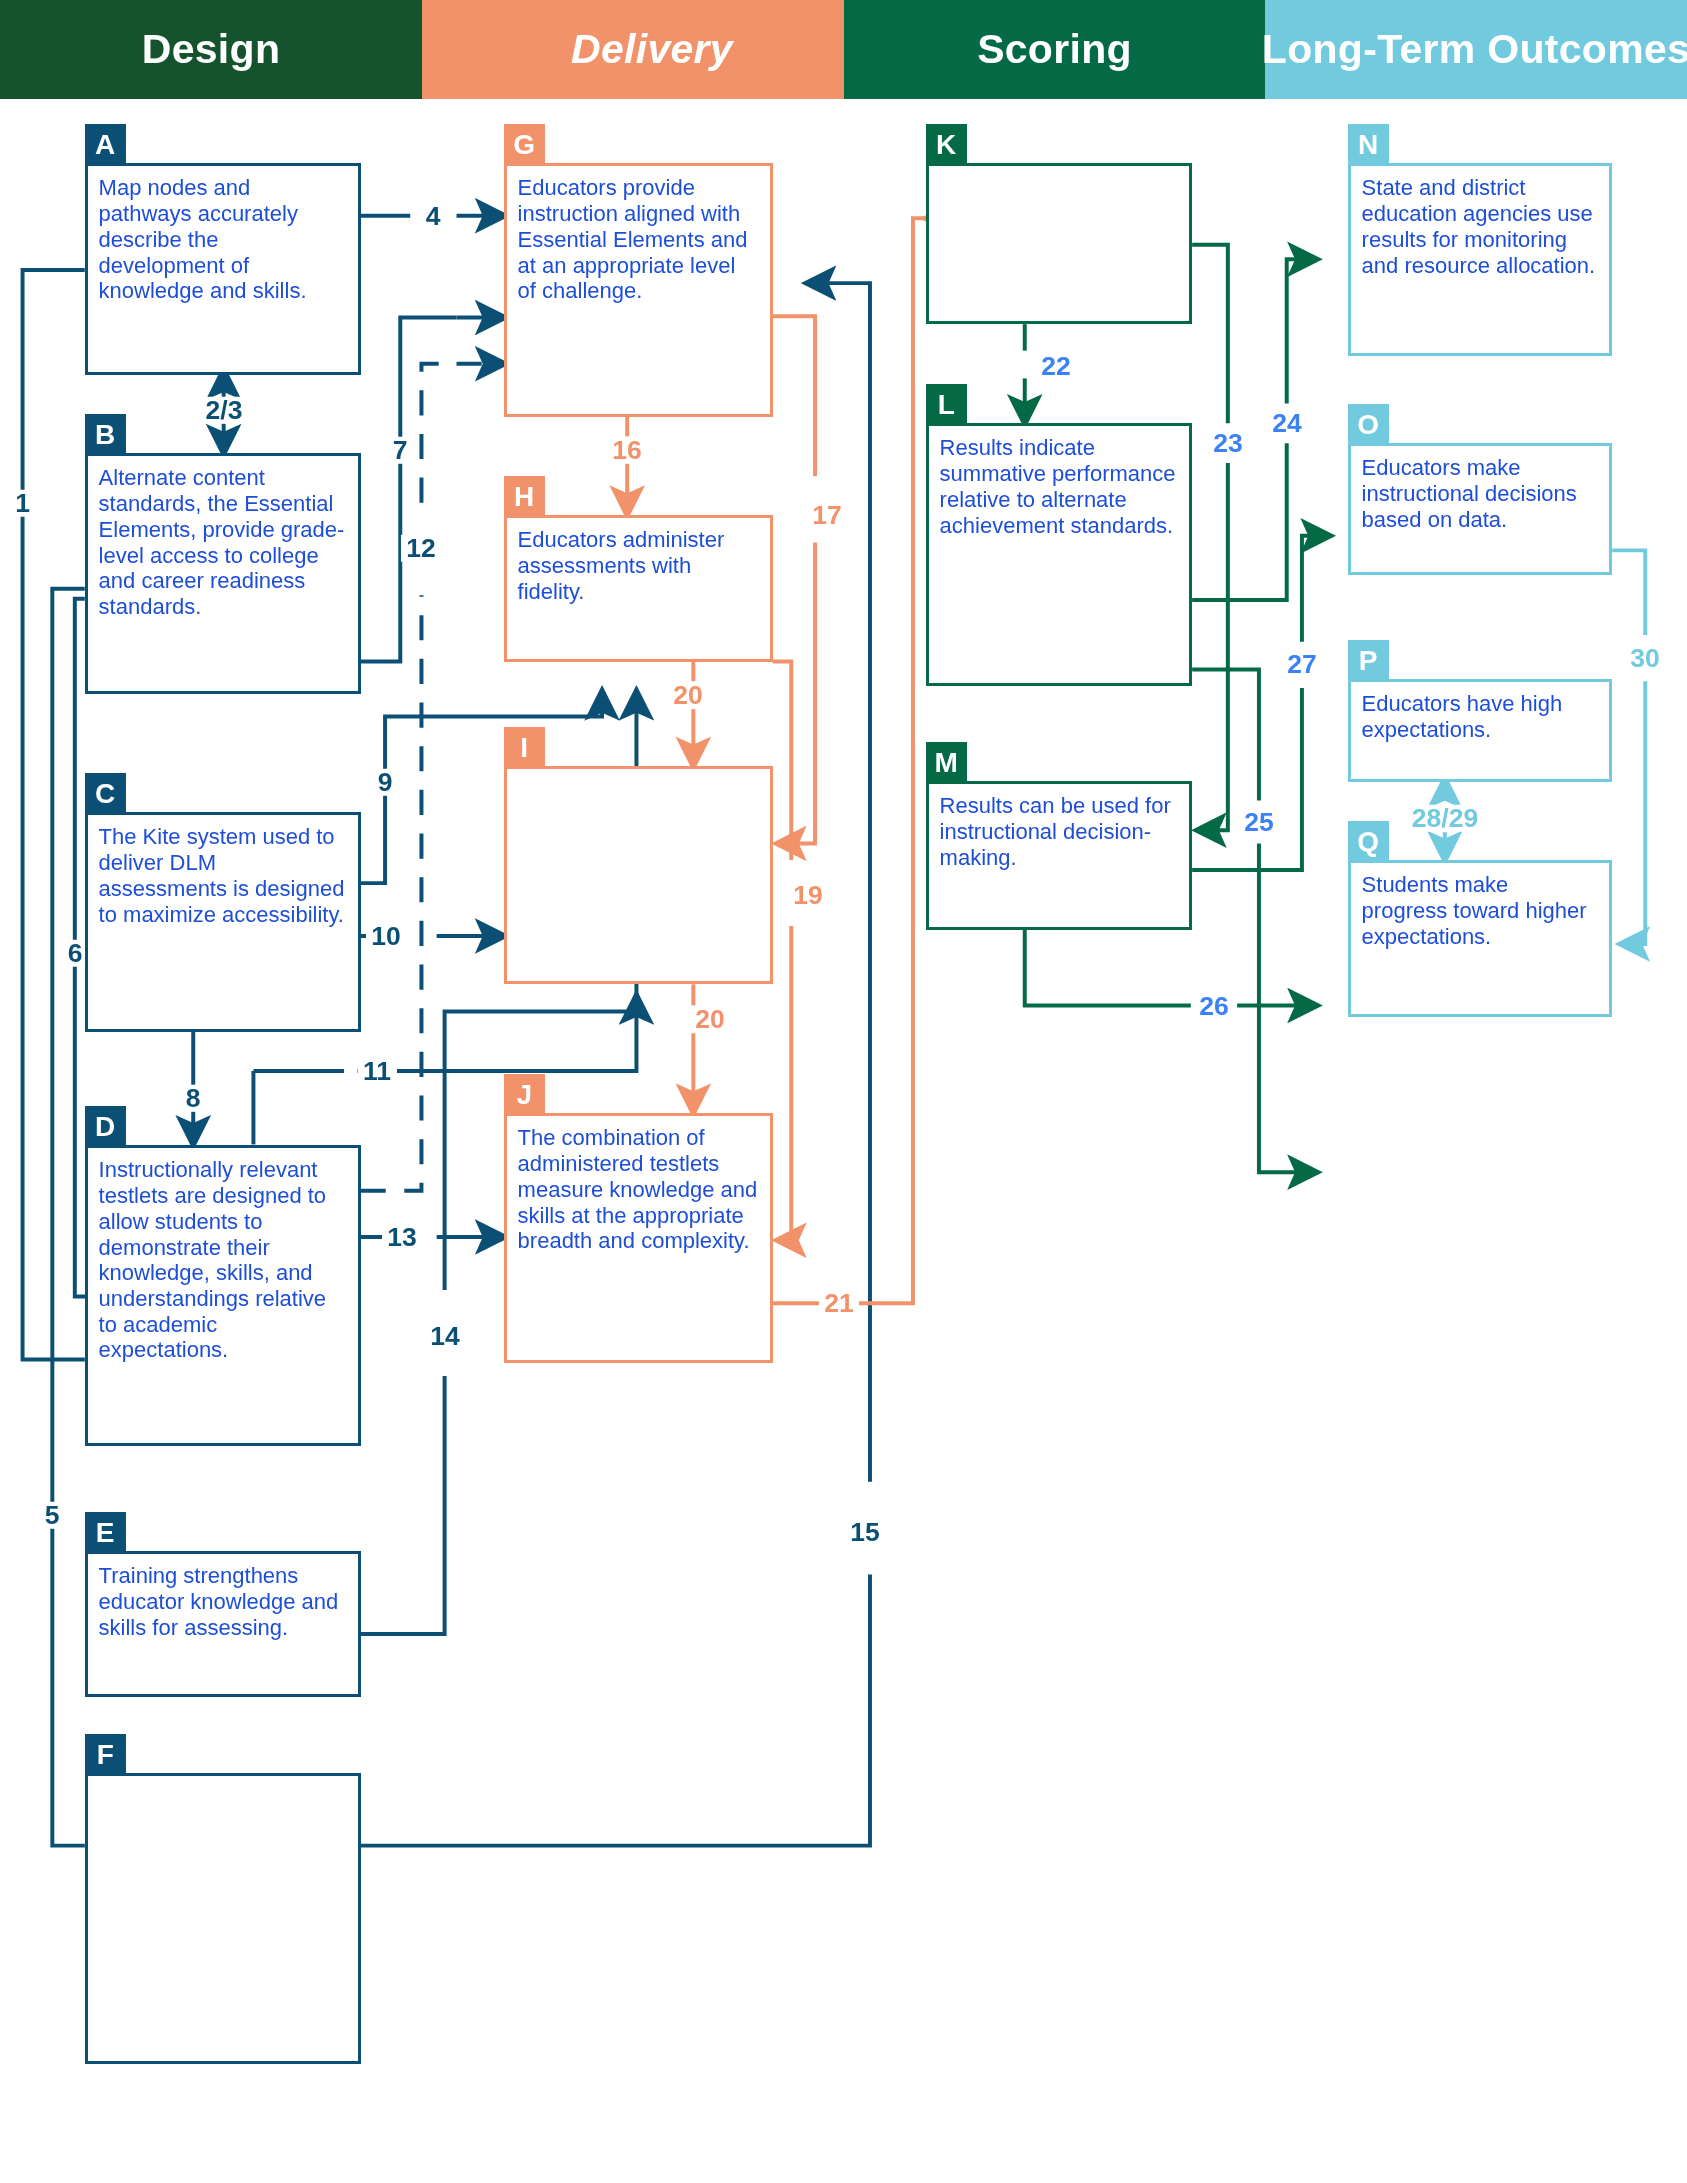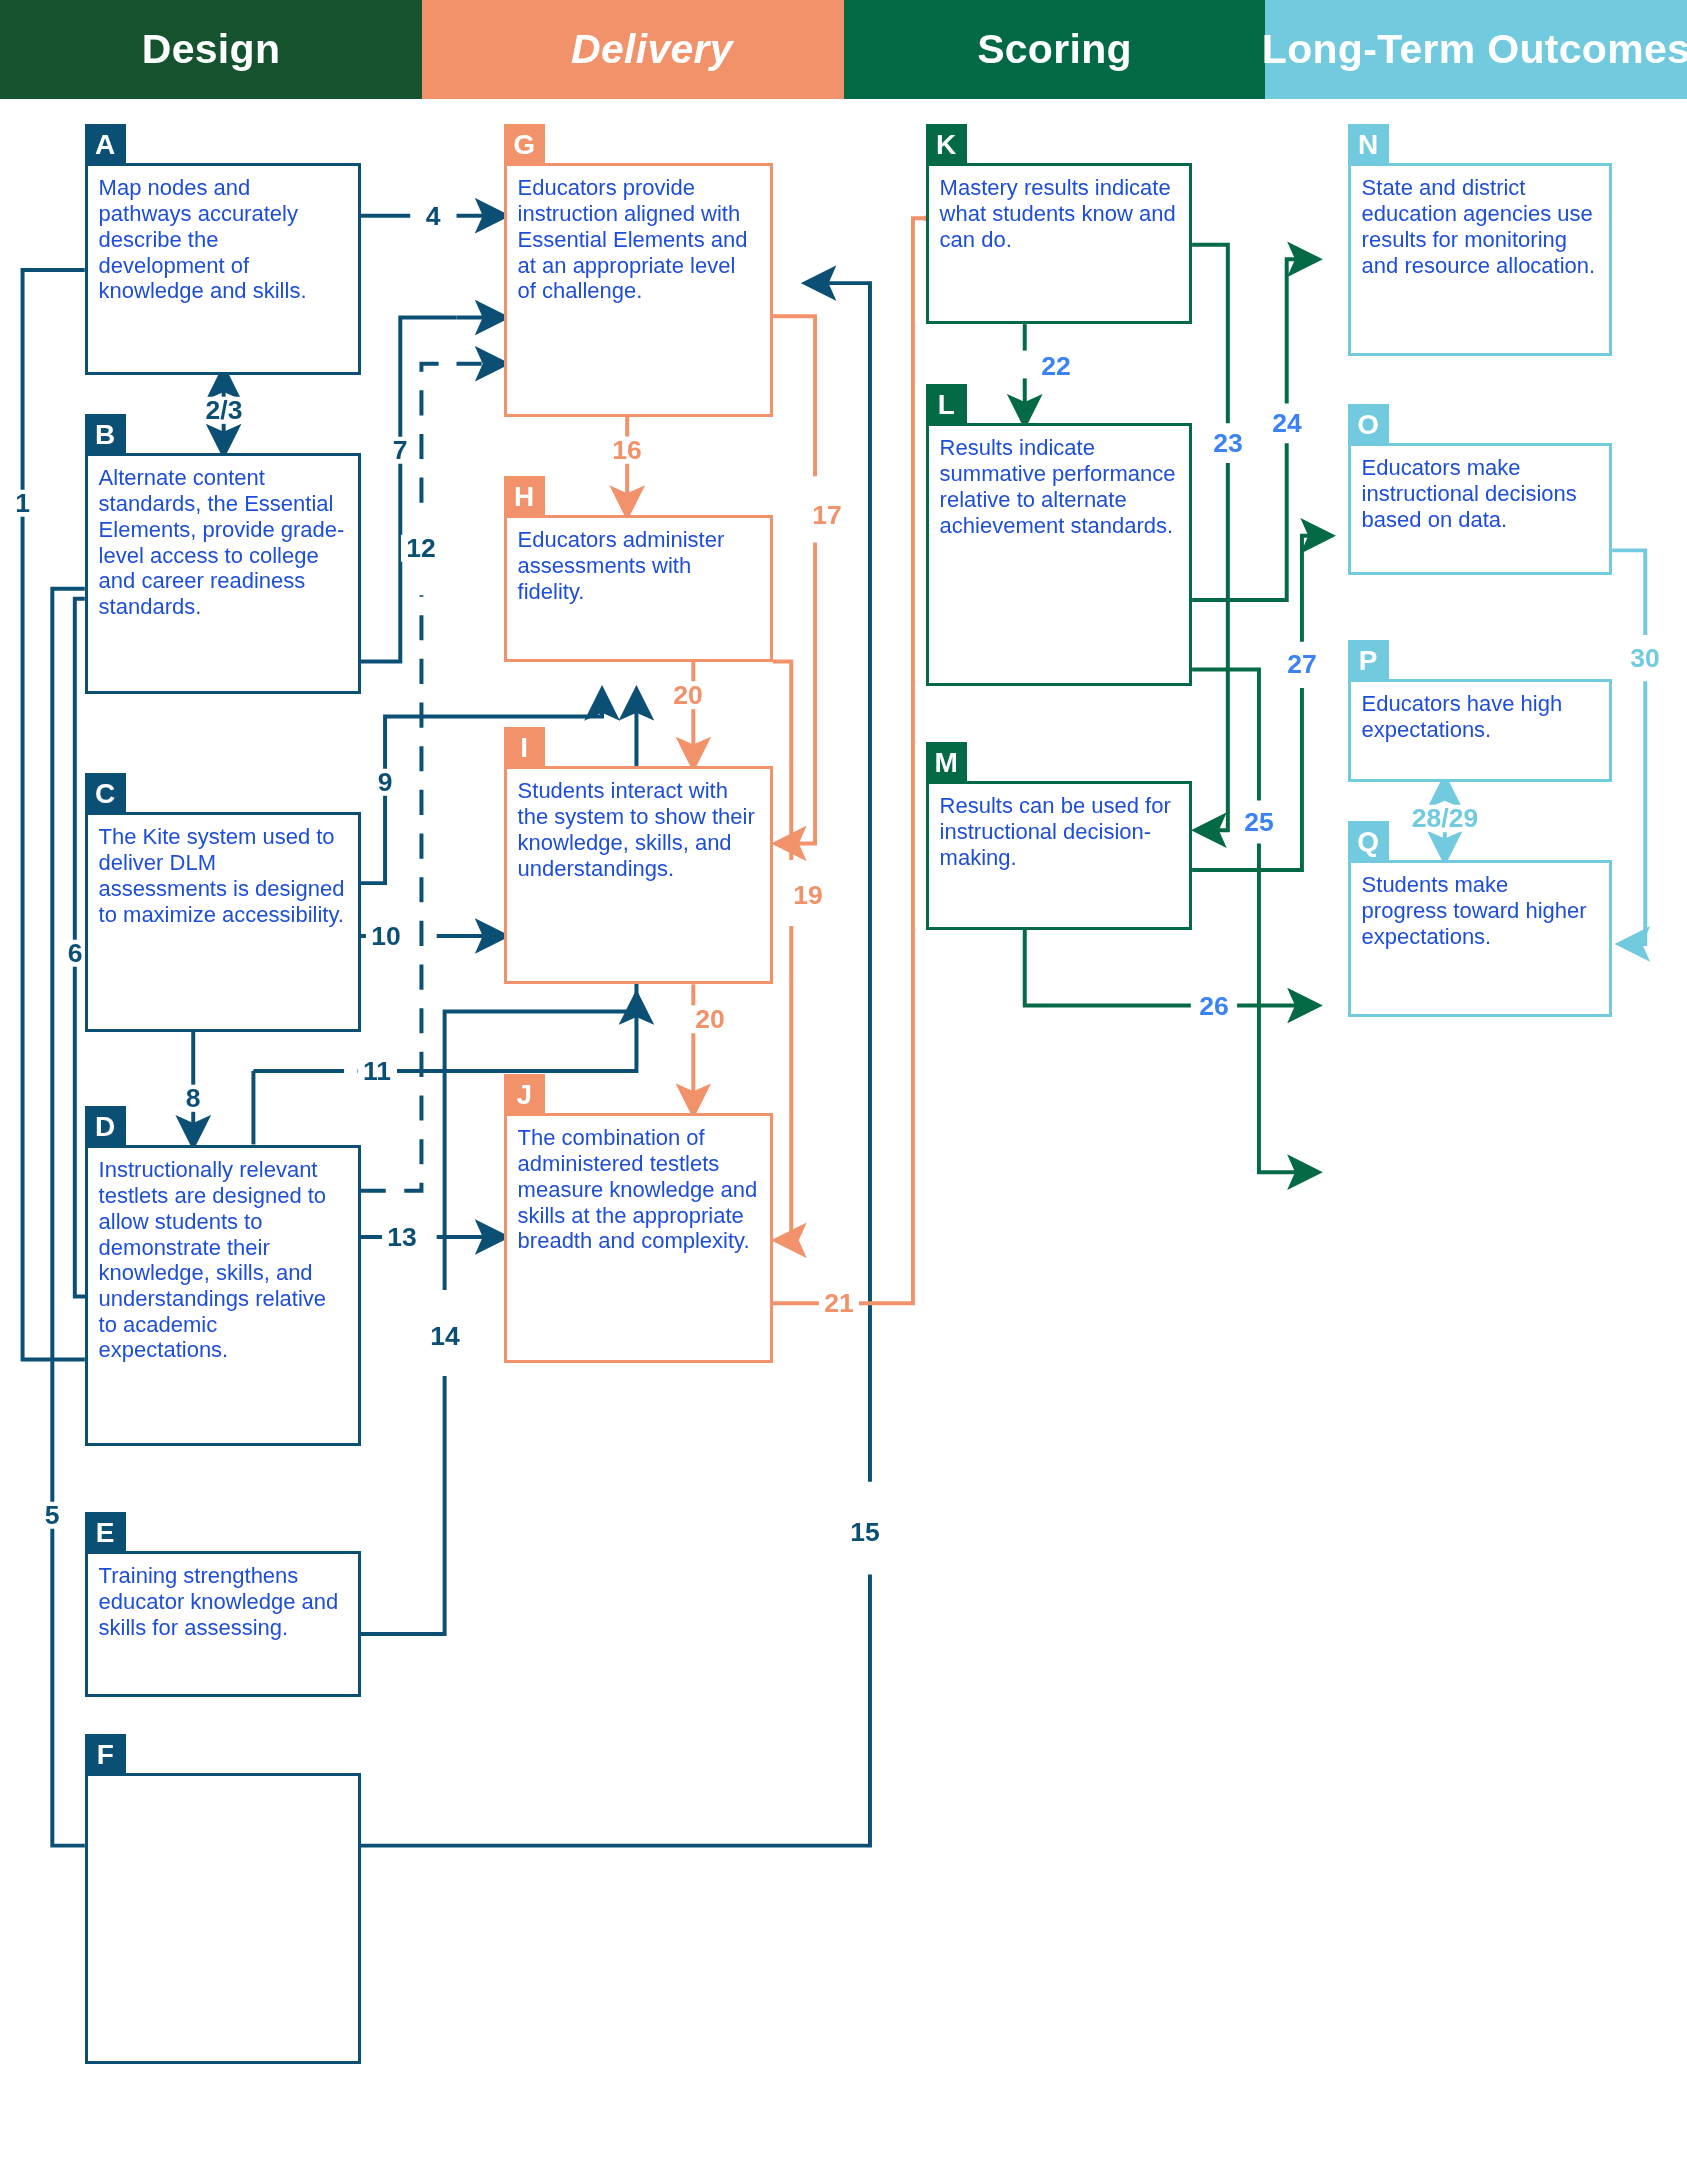--- a/index.html
+++ b/index.html
@@ -298,31 +298,29 @@
     <div class="txt">Educators provide instruction aligned with Essential Elements and at an appropriate level of challenge.</div>
   </div>
 
   <div class="node c-delivery" id="n-H" style="left:504px;top:515px;width:269px;height:147px;">
     <div class="tag">H</div>
     <div class="txt">Educators administer assessments with fidelity.</div>
   </div>
 
   <div class="node c-delivery" id="n-I" style="left:504px;top:766px;width:269px;height:218px;">
     <div class="tag">I</div>
-    <div class="txt">Students interact with the system to show their knowledge, skills, and understandings.</div>
   </div>
 
   <div class="node c-delivery" id="n-J" style="left:504px;top:1113px;width:269px;height:250px;">
     <div class="tag">J</div>
     <div class="txt">The combination of administered testlets measure knowledge and skills at the appropriate breadth and complexity.</div>
   </div>
 
   <div class="node c-scoring" id="n-K" style="left:926px;top:163px;width:266px;height:161px;">
     <div class="tag">K</div>
-    <div class="txt">Mastery results indicate what students know and can do.</div>
   </div>
 
   <div class="node c-scoring" id="n-L" style="left:926px;top:423px;width:266px;height:263px;">
     <div class="tag">L</div>
     <div class="txt">Results indicate summative performance relative to alternate achievement standards.</div>
   </div>
 
   <div class="node c-scoring" id="n-M" style="left:926px;top:781px;width:266px;height:149px;">
     <div class="tag">M</div>
     <div class="txt">Results can be used for instructional decision-making.</div>

